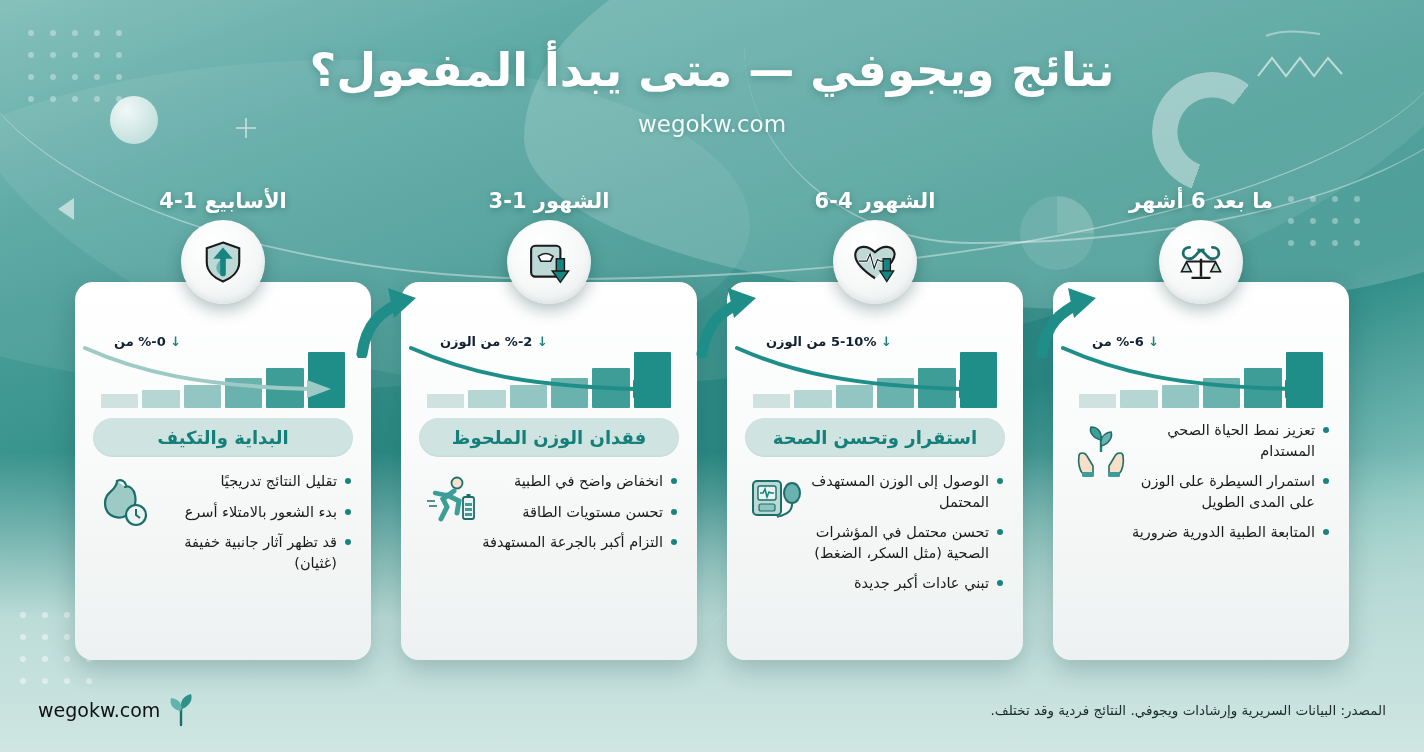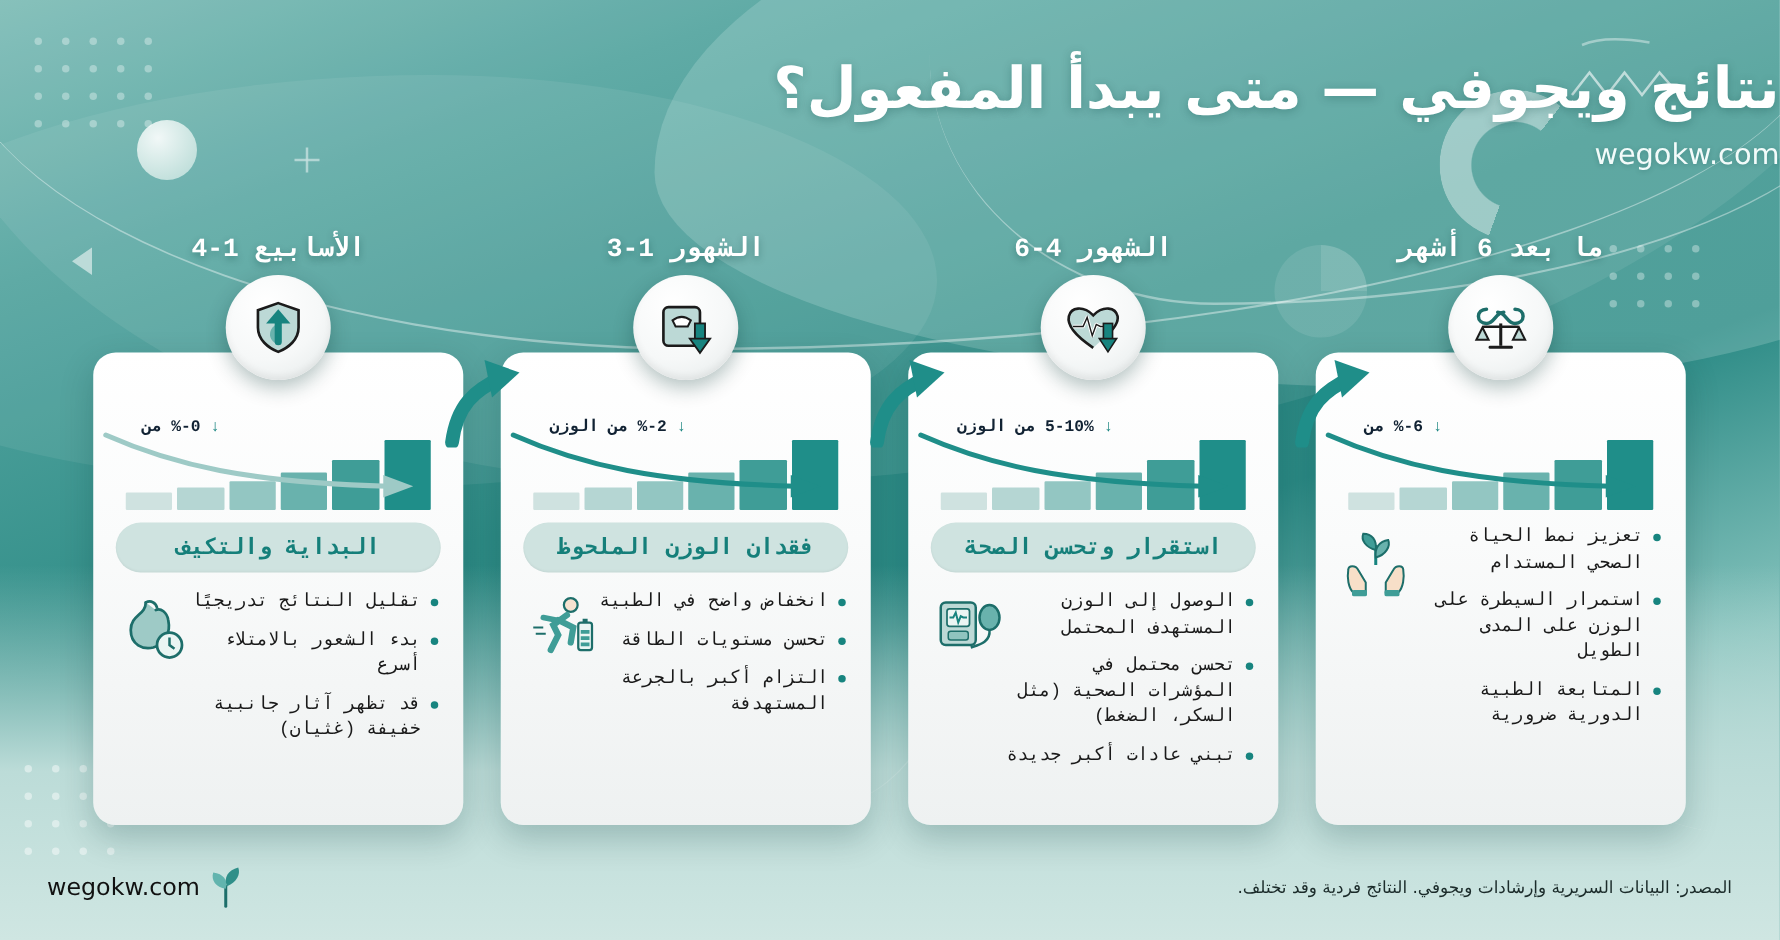--- a/index.html
+++ b/index.html
@@ -92,38 +92,38 @@
     transform:rotate(8deg); opacity:.5;
   }
   .swoosh2 {
     position:absolute; left:596px; bottom:110px; width:180px; height:280px;
     border-right:3px solid rgba(255,255,255,.35);
     border-radius:0 0 70% 0;
     transform:rotate(-6deg); opacity:.45;
   }
 
   
-  .header { position:absolute; top:44px; left:0; right:0; text-align:right; z-index:6; }
+  .header { position:absolute; top:44px; left:0; right:0; text-align:center; z-index:6; }
   .title {
     font-size:46px; font-weight:bold; color:#ffffff; letter-spacing:0;
     text-shadow:0 2px 8px rgba(0,60,58,.28);
     line-height:1.15;
   }
   .subtitle {
     margin-top:14px; font-size:23px; color:#f2fbfa; font-weight:normal;
     text-shadow:0 1px 4px rgba(0,60,58,.25);
   }
 
   
   .row {
     position:absolute; top:186px; left:0; right:0; height:480px; z-index:5;
     display:flex; flex-direction:row; justify-content:center; gap:30px;
     padding:0 52px;
   }
-  .col { position:relative; width:296px;font-family:Liberation Mono, monospace; }
+  .col { position:relative; width:296px; }
 
   .period {
     text-align:center; color:#ffffff; font-size:21px; font-weight:bold;
     text-shadow:0 2px 6px rgba(0,60,58,.35);
     height:34px; line-height:30px;
   }
 
   .badge {
     position:absolute; top:34px; left:50%; transform:translateX(-50%);
     width:84px; height:84px; border-radius:50%;

